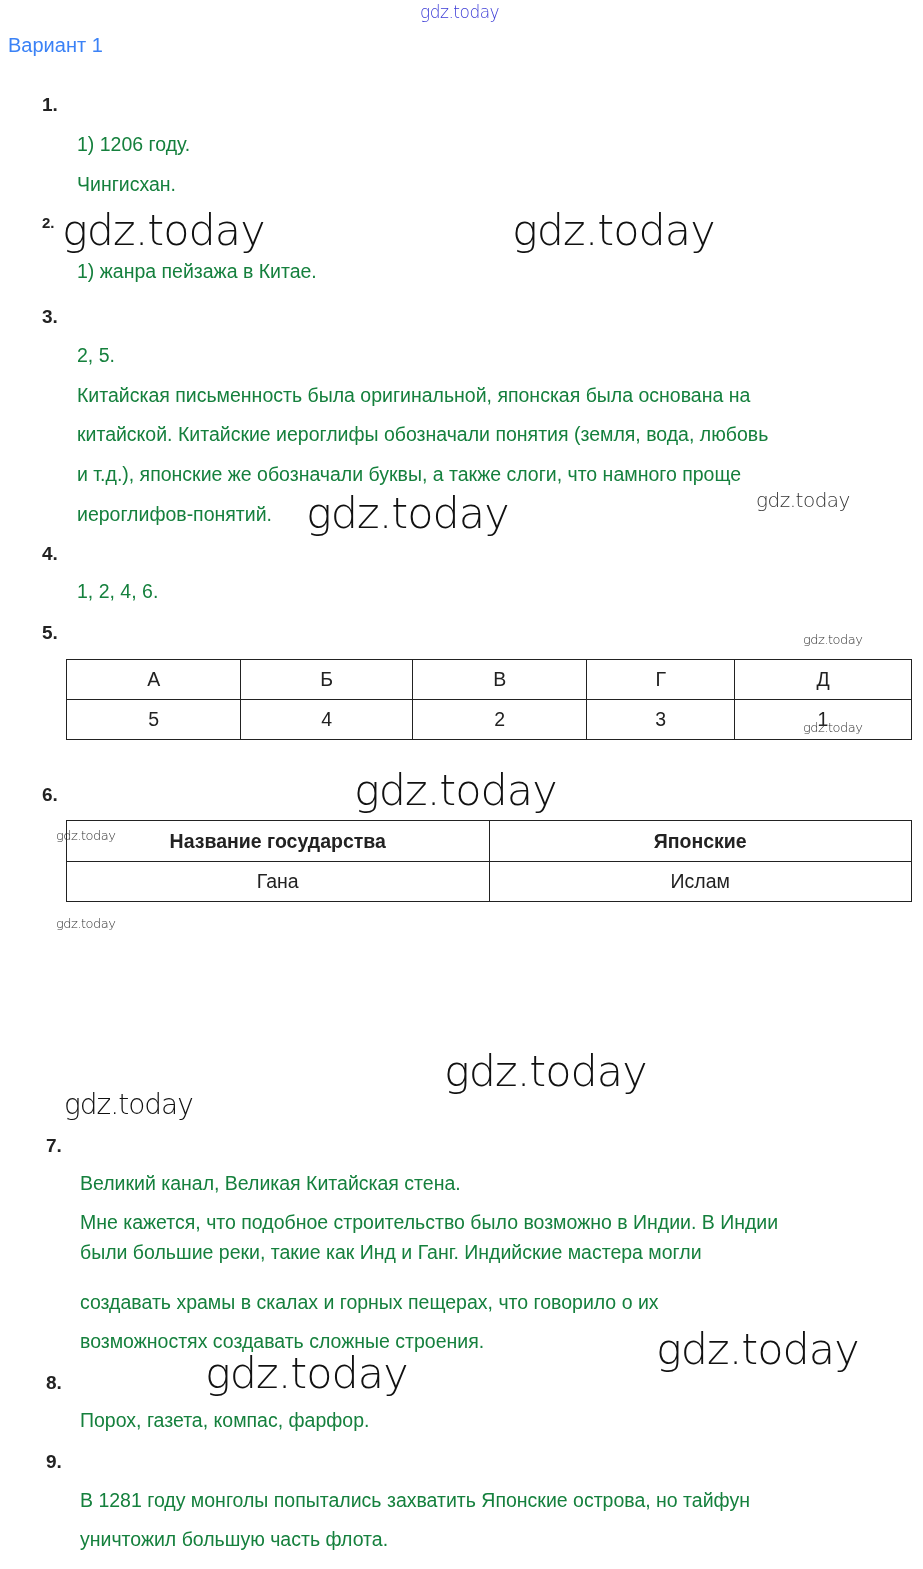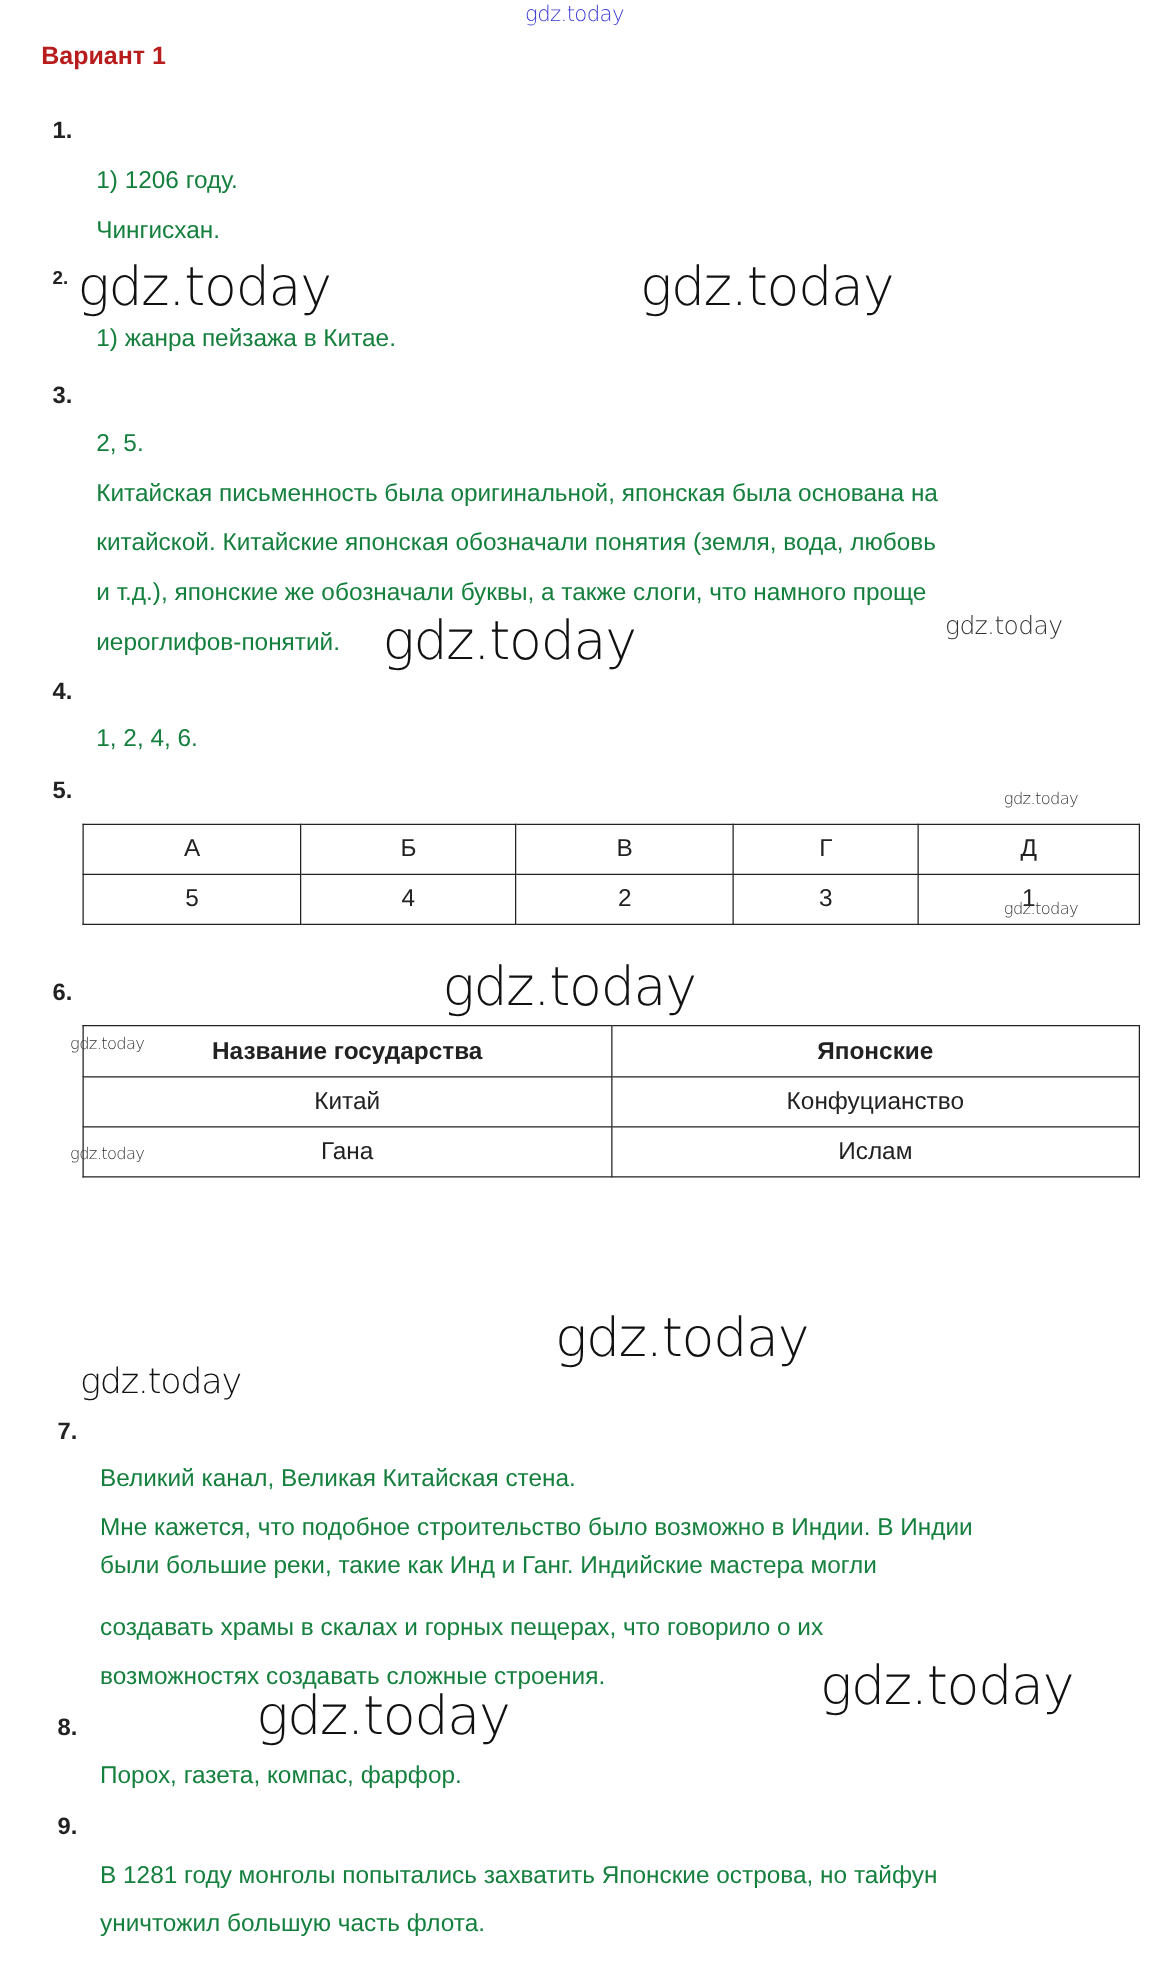--- a/index.html
+++ b/index.html
@@ -1,21 +1,21 @@
 <!DOCTYPE html>
 <html><head>
 <meta charset="utf-8">
 <style>
   html, body { margin: 0; padding: 0; background: #ffffff; }
   body { width: 923px; height: 1569px; position: relative; overflow: hidden;
          font-family: "Liberation Sans", sans-serif; color: #222; }
   .abs { position: absolute; }
   .wm-top { left: 420px; top: 2px; font-size: 17px; color: #3b3bd6; letter-spacing: -0.5px;
             font-family: "DejaVu Sans", sans-serif; font-weight: 200; }
-  .title { left: 8px; top: 34px; font-size: 20px; font-weight: bold; color: #b91c1c; margin-left: 25px; }
+  .title { left: 8px; top: 34px; font-size: 20px; font-weight: normal; color: #3b82f6; }
   .qnum { font-size: 19px; font-weight: bold; color: #222; }
   .ans { font-size: 19.5px; color: #15803d; line-height: 39.5px; }
   .wm-big { font-family: "DejaVu Sans", sans-serif; font-weight: 200; font-size: 43px; color: #111; letter-spacing: -1px; }
   .wm-small { font-family: "DejaVu Sans", sans-serif; font-weight: 200; font-size: 13px; color: #333; letter-spacing: -0.5px; }
   .wm-mid { font-family: "DejaVu Sans", sans-serif; font-weight: 200; font-size: 20px; color: #333; letter-spacing: -0.5px; }
   table { border-collapse: collapse; position: absolute; }
   td, th { border: 1.5px solid #222; text-align: center; font-size: 19.5px; color: #222; font-weight: normal; padding: 0; }
   .t5 td { height: 39px; }
   .t6 th { font-weight: bold; height: 40px; margin-top: 10px; }
   .t6 td { height: 39px; }
@@ -31,21 +31,21 @@
 <div class="abs ans" style="left:77px;top:165px">Чингисхан.</div>
 
 <div class="abs qnum" style="left:42px;top:214px;font-size:15px">2.</div>
 <div class="abs wm-big" style="left:62px;top:205px">gdz.today</div>
 <div class="abs wm-big" style="left:512px;top:205px">gdz.today</div>
 <div class="abs ans" style="left:77px;top:252px">1) жанра пейзажа в Китае.</div>
 
 <div class="abs qnum" style="left:42px;top:306px">3.</div>
 <div class="abs ans" style="left:77px;top:336px">2, 5.</div>
 <div class="abs ans" style="left:77px;top:376px">Китайская письменность была оригинальной, японская была основана на</div>
-<div class="abs ans" style="left:77px;top:415px">китайской. Китайские японская обозначали понятия (земля, вода, любовь</div>
+<div class="abs ans" style="left:77px;top:415px">китайской. Китайские иероглифы обозначали понятия (земля, вода, любовь</div>
 <div class="abs ans" style="left:77px;top:455px">и т.д.), японские же обозначали буквы, а также слоги, что намного проще</div>
 <div class="abs ans" style="left:77px;top:495px">иероглифов-понятий.</div>
 <div class="abs wm-big" style="left:306px;top:488px">gdz.today</div>
 <div class="abs wm-mid" style="left:756px;top:488px">gdz.today</div>
 
 <div class="abs qnum" style="left:42px;top:543px">4.</div>
 <div class="abs ans" style="left:77px;top:572px">1, 2, 4, 6.</div>
 
 <div class="abs qnum" style="left:42px;top:622px">5.</div>
 <div class="abs wm-small" style="left:803px;top:632px">gdz.today</div>
@@ -71,24 +71,20 @@
 
 <div class="abs qnum" style="left:42px;top:784px">6.</div>
 <div class="abs wm-big" style="left:354px;top:765px">gdz.today</div>
 <table class="t6" style="left:66px;top:820px;width:846px">
   <tbody>
       <tr>
     <th style="width:50%">Название государства</th>
     <th>Японские</th>
   </tr>
   <tr>
-    <td>Китай</td>
-    <td>Конфуцианство</td>
-  </tr>
-  <tr>
     <td>Гана</td>
     <td>Ислам</td>
   </tr>
 </tbody>
   </table>
 <div class="abs wm-small" style="left:56px;top:828px">gdz.today</div>
 <div class="abs wm-small" style="left:56px;top:916px">gdz.today</div>
 <div class="abs wm-big" style="left:444px;top:1046px">gdz.today</div>
 <div class="abs wm-big" style="left:64px;top:1088px;font-size:28px">gdz.today</div>
 

